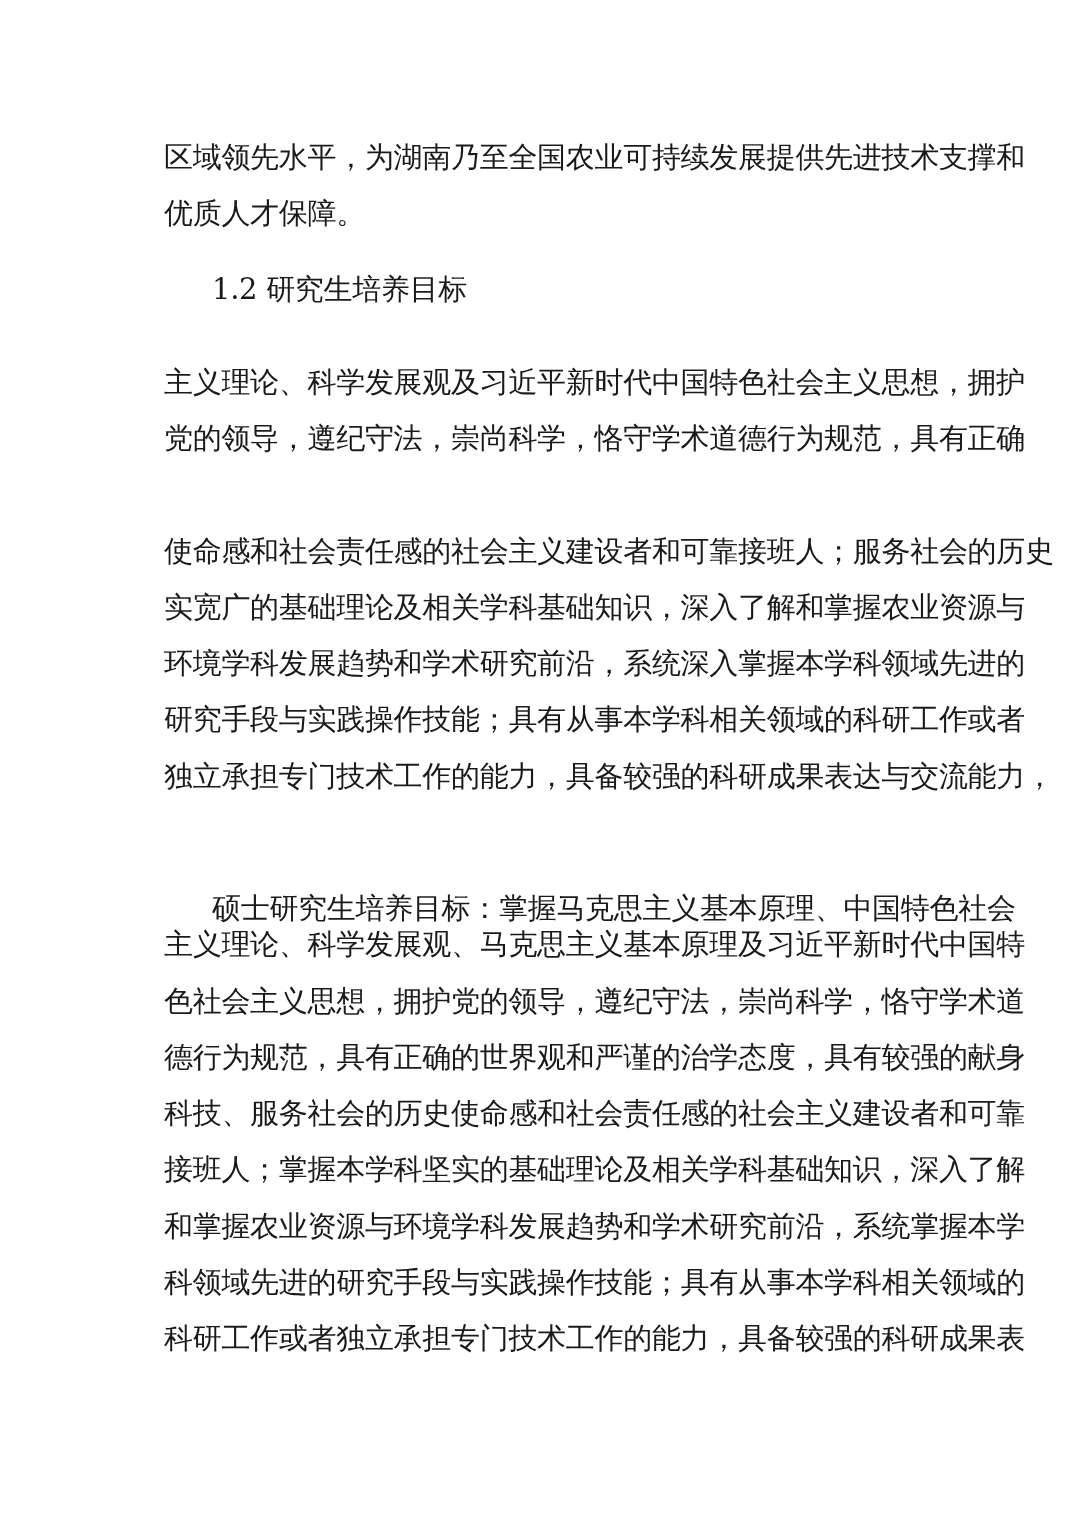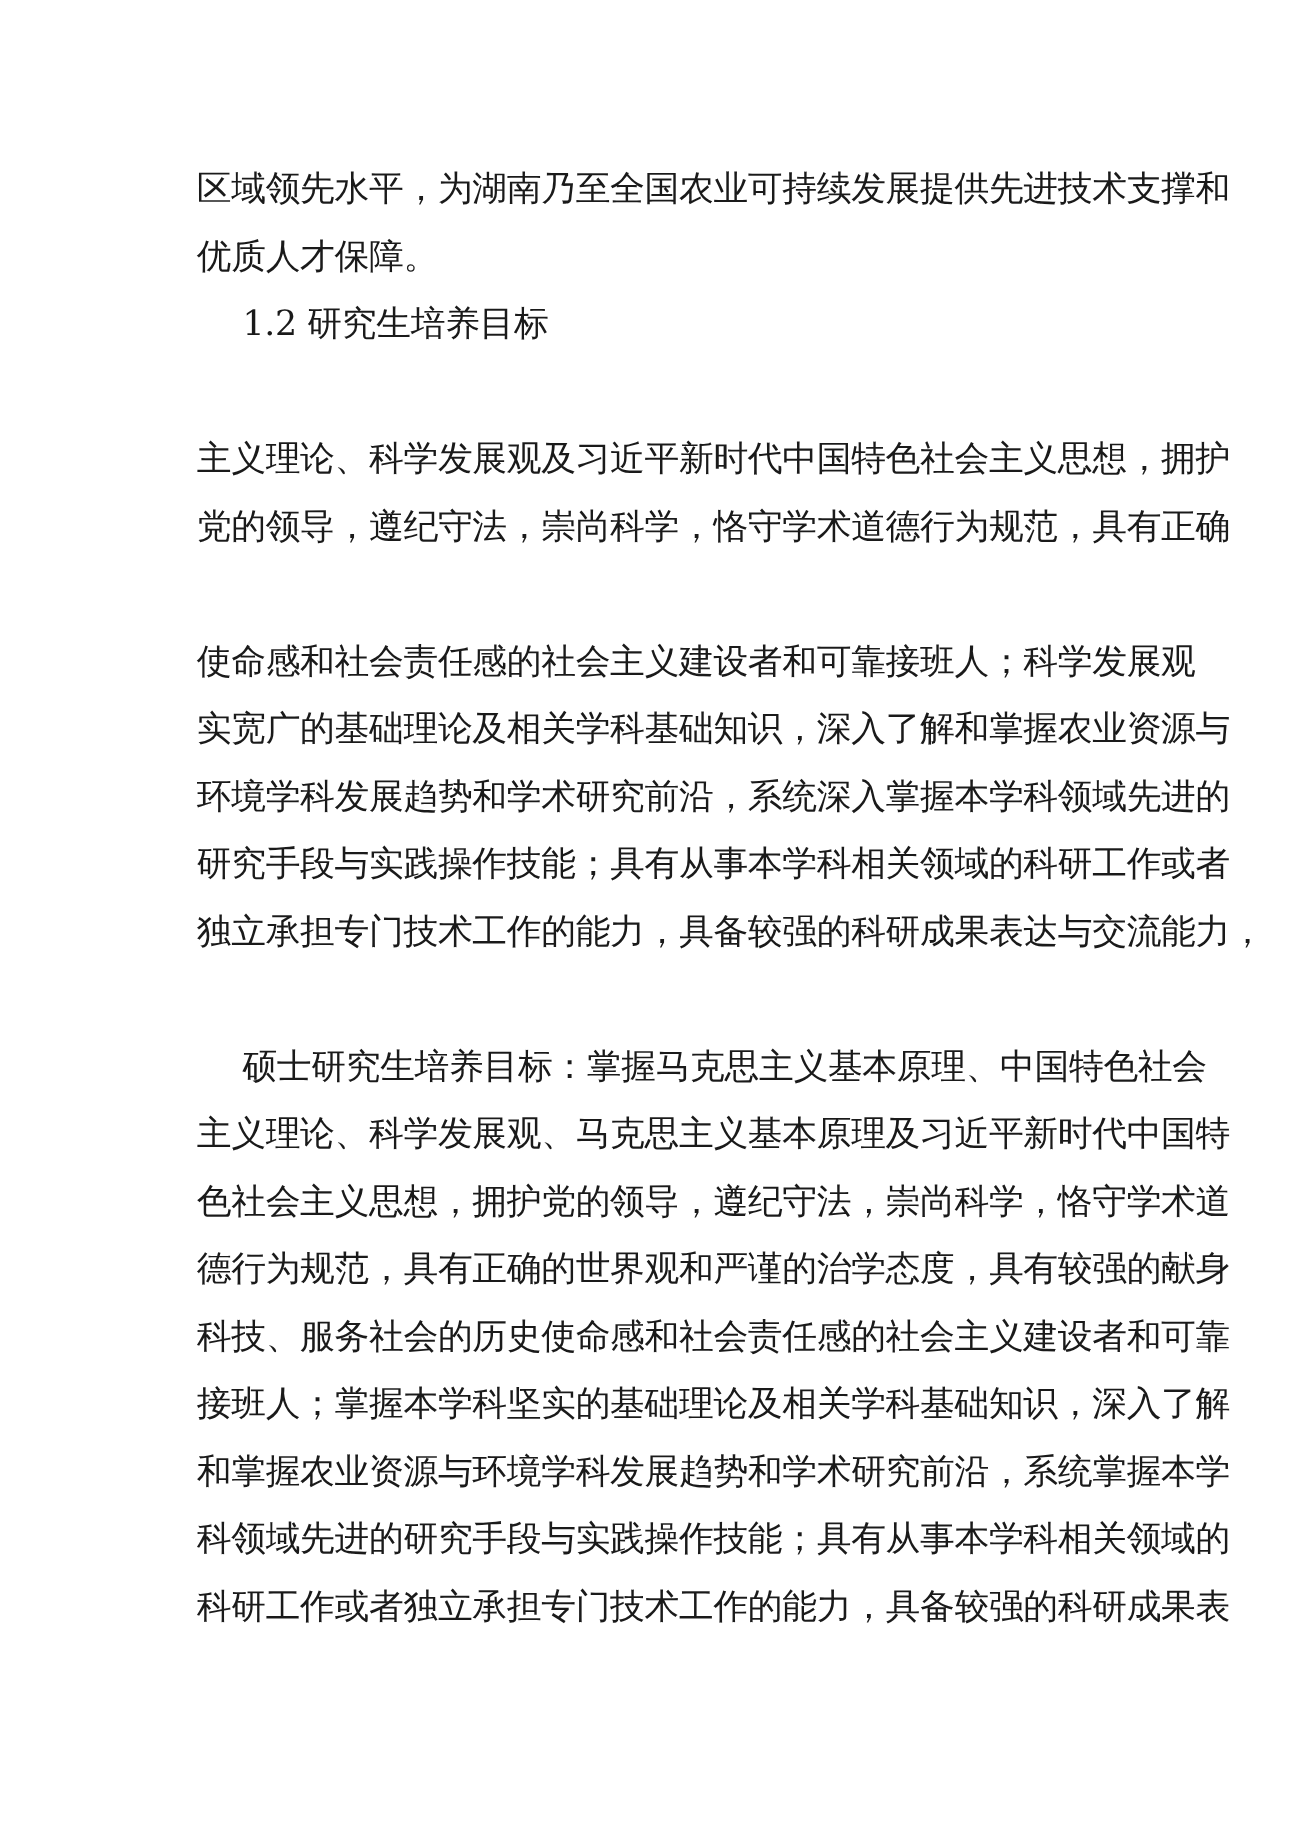--- a/index.html
+++ b/index.html
@@ -24,32 +24,32 @@
     }
     .line {
       position: absolute;
       left: 164px;
       height: 40px;
       font-size: 29px;
       line-height: 40px;
       white-space: nowrap;
       letter-spacing: -0.3px;
     }
-    .indent { left: 202px; }
+    .indent { left: 212px; margin-top: 20px; }
   </style>
 </head>
 <body>
 
 <div class="page">
   <div class="line" style="top:137px">区域领先水平，为湖南乃至全国农业可持续发展提供先进技术支撑和</div>
   <div class="line" style="top:193px">优质人才保障。</div>
   <div class="line indent" style="top:249px">1.2 研究生培养目标</div>
   <div class="line" style="top:362px">主义理论、科学发展观及习近平新时代中国特色社会主义思想，拥护</div>
   <div class="line" style="top:418px">党的领导，遵纪守法，崇尚科学，恪守学术道德行为规范，具有正确</div>
-  <div class="line" style="top:531px">使命感和社会责任感的社会主义建设者和可靠接班人；科学发展观</div>
+  <div class="line" style="top:531px">使命感和社会责任感的社会主义建设者和可靠接班人；服务社会的历史</div>
   <div class="line" style="top:587px">实宽广的基础理论及相关学科基础知识，深入了解和掌握农业资源与</div>
   <div class="line" style="top:643px">环境学科发展趋势和学术研究前沿，系统深入掌握本学科领域先进的</div>
   <div class="line" style="top:699px">研究手段与实践操作技能；具有从事本学科相关领域的科研工作或者</div>
   <div class="line" style="top:756px">独立承担专门技术工作的能力，具备较强的科研成果表达与交流能力，</div>
   <div class="line indent" style="top:868px">硕士研究生培养目标：掌握马克思主义基本原理、中国特色社会</div>
   <div class="line" style="top:924px">主义理论、科学发展观、马克思主义基本原理及习近平新时代中国特</div>
   <div class="line" style="top:981px">色社会主义思想，拥护党的领导，遵纪守法，崇尚科学，恪守学术道</div>
   <div class="line" style="top:1037px">德行为规范，具有正确的世界观和严谨的治学态度，具有较强的献身</div>
   <div class="line" style="top:1093px">科技、服务社会的历史使命感和社会责任感的社会主义建设者和可靠</div>
   <div class="line" style="top:1149px">接班人；掌握本学科坚实的基础理论及相关学科基础知识，深入了解</div>

